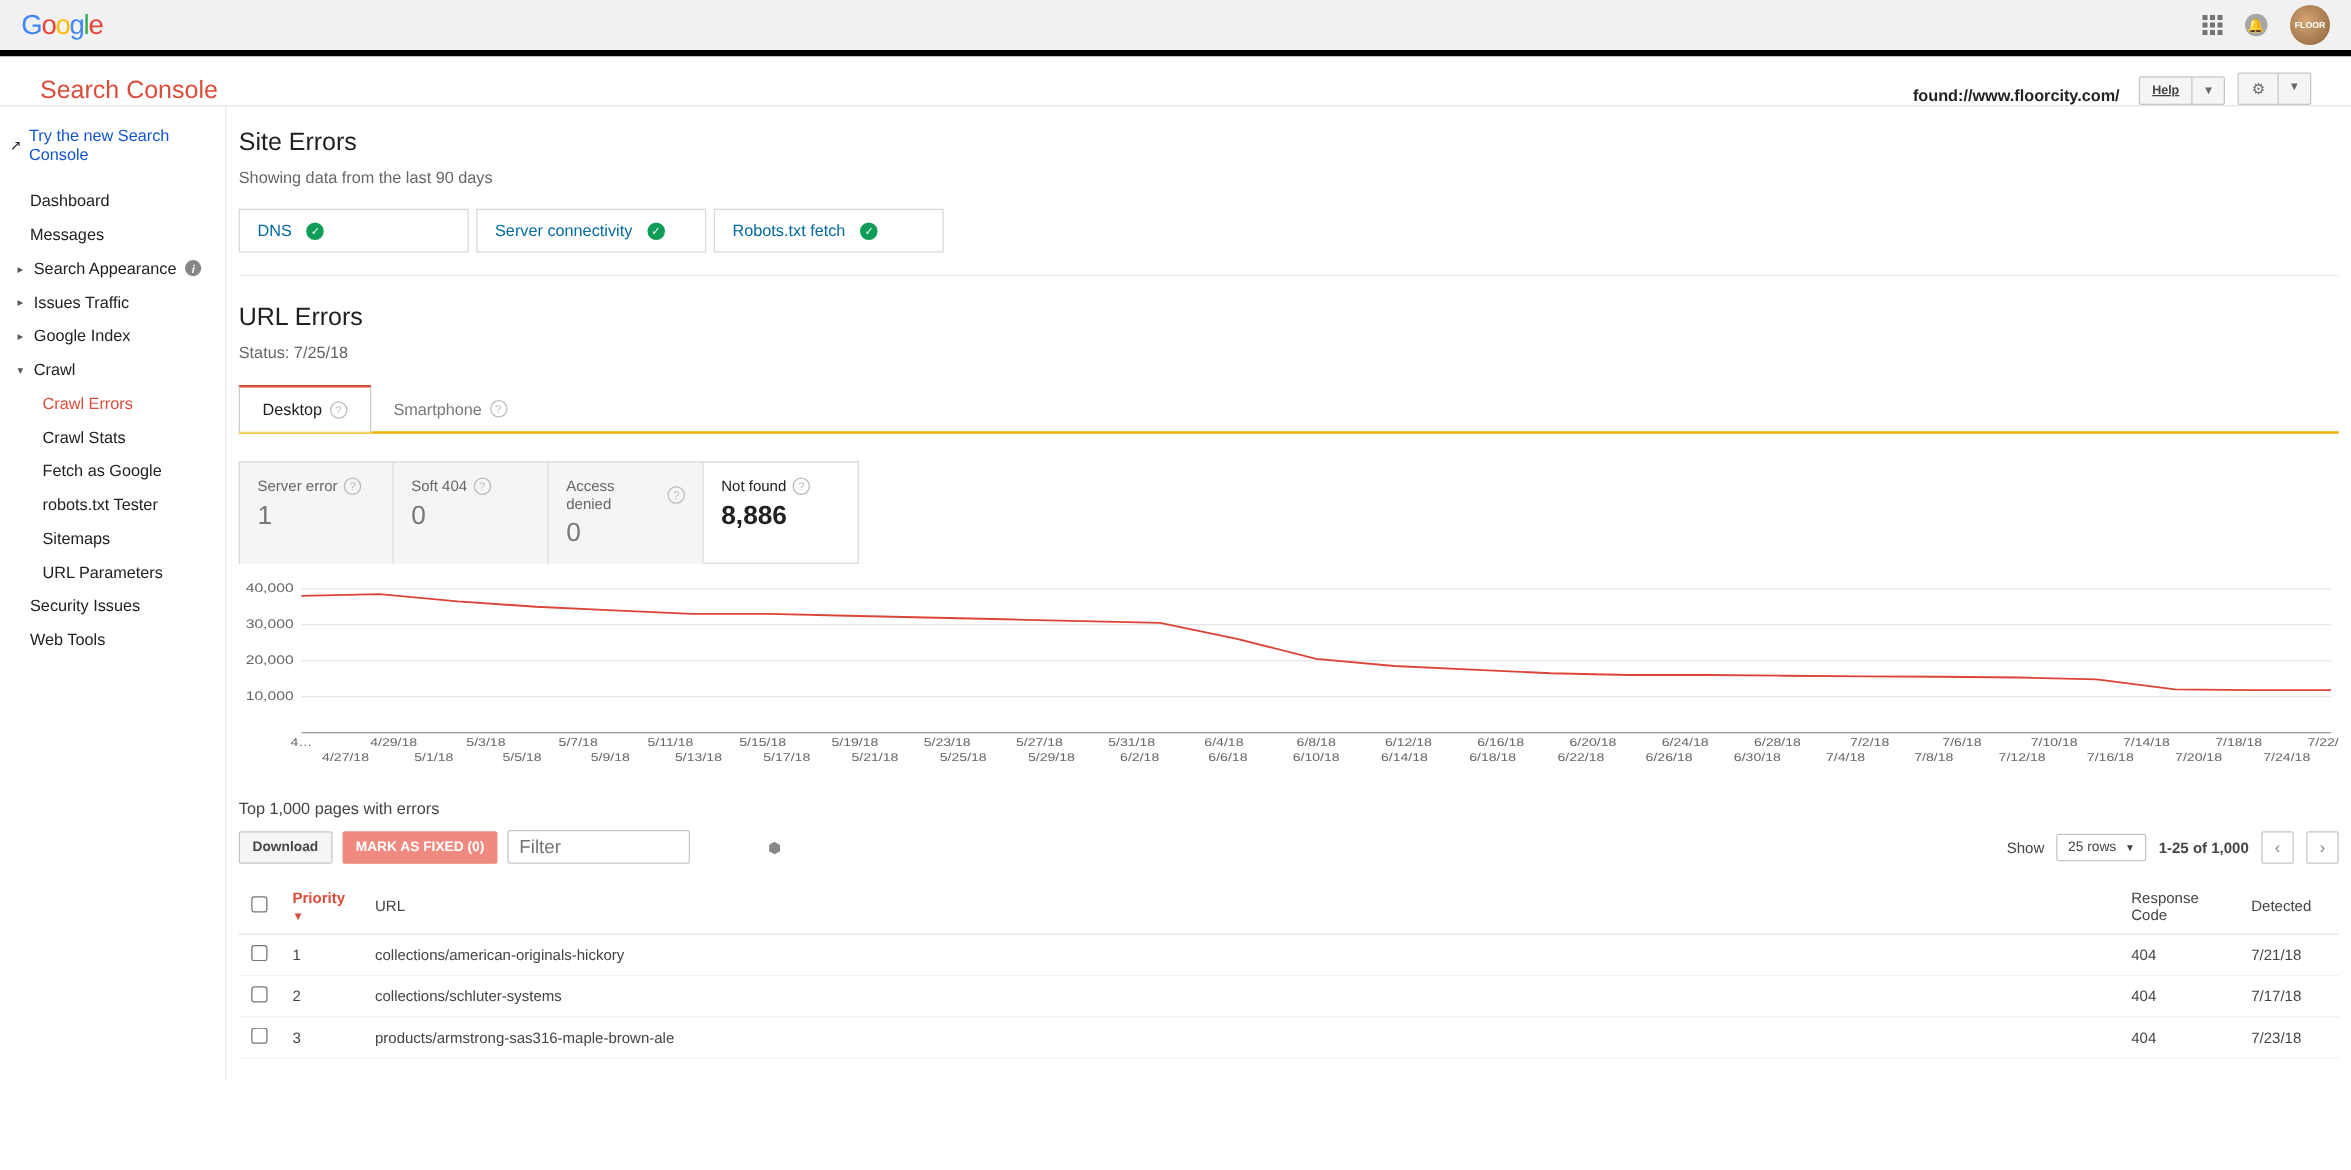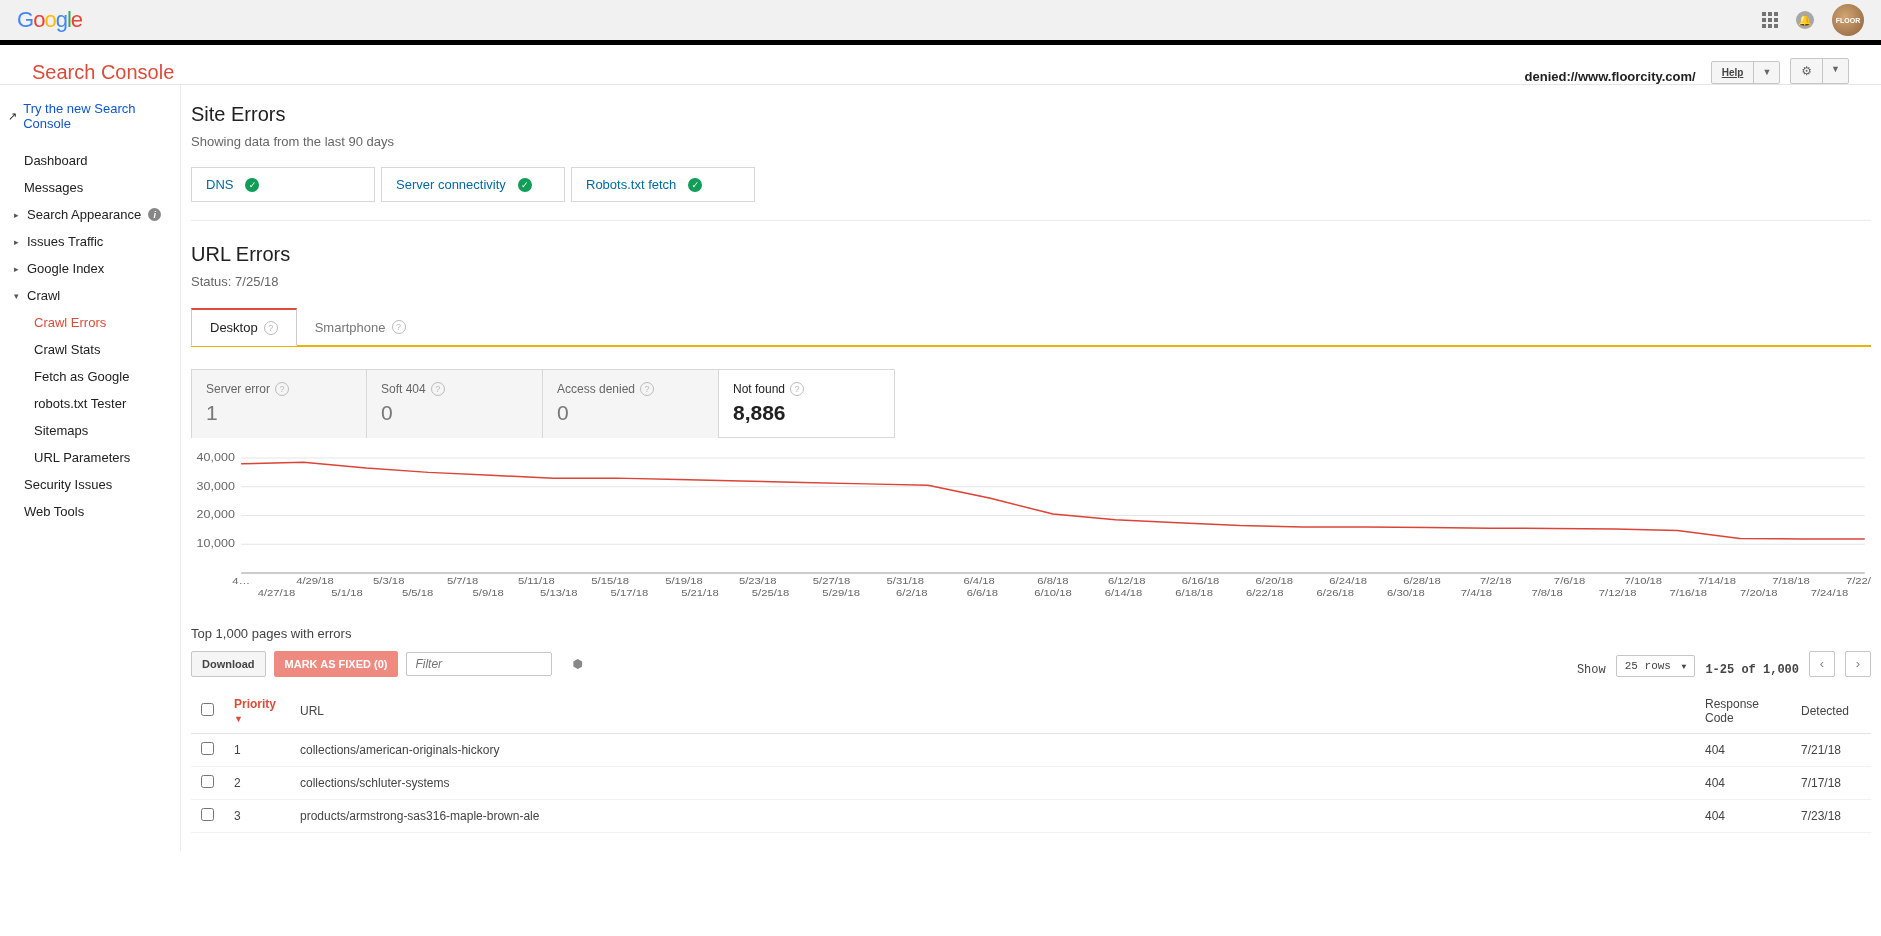--- a/index.html
+++ b/index.html
@@ -59,42 +59,42 @@
 .divider { border-top: 1px solid #ebebeb; margin: 10px 0 22px 0; }
 
 
 .tabs { display: flex; border-bottom: 2px solid #eab308; margin-bottom: 22px; }
 .tab { padding: 10px 18px; color: #777; cursor: pointer; display: flex; align-items: center; gap: 6px; position: relative; top: 1px; }
 .tab.active { color: #212121; border: 1px solid #ccc; border-top: 2px solid #dd4b39; border-bottom: 1px solid #fff; }
 .qmark { width: 14px; height: 14px; border-radius: 50%; border: 1px solid #bbb; color: #bbb; display: inline-flex; align-items: center; justify-content: center; font-size: 9px; }
 
 
 .metric-row { display: flex; }
-.metric-card { width: 176px; padding: 12px 14px; border: 1px solid #d8d8d8; border-left: none; cursor: pointer; }
+.metric-card { width: 124px; padding: 12px 14px; border: 1px solid #d8d8d8; border-left: none; cursor: pointer; }
 .metric-card:first-child { border-left: 1px solid #d8d8d8; }
 .metric-card.inactive { background: #f5f5f5; border-bottom: none; }
 .metric-card.active { background: #fff; position: relative; }
 .metric-card .mlabel { font-size: 12px; color: #666; display: flex; align-items: center; gap: 5px; margin-bottom: 5px; }
 .metric-card .mvalue { font-size: 21px; color: #777; }
 .metric-card.active .mvalue { color: #212121; font-weight: 700; }
 .metric-card.active .mlabel { color: #212121; }
 
 
 .chart-wrap { margin-top: 15px; }
 .chart { width: 100%; height: 148px; }
 
 
 .table-title { font-size: 13px; color: #444; margin-top: 22px; }
 .table-toolbar { display: flex; align-items: center; gap: 8px; margin-top: 10px; }
 .btn { border: 1px solid #c6c6c6; background: #f5f5f5; padding: 6px 10px; font-size: 11px; font-weight: 700; color: #444; cursor: pointer; border-radius: 2px; }
 .btn.red { background: #ef8a80; border-color: #ef8a80; color: #fff; }
 .filter-box { border: 1px solid #c6c6c6; border-radius: 2px; display: flex; align-items: center; width: 146px; padding: 4px 8px; color: #999; font-size: 12px; }
-.filter-box input { border: none; outline: none; flex: 1; font-size: 12px; background: transparent; font-style: italic; }
+.filter-box input { border: none; outline: none; flex: 1; font-size: 15px; background: transparent; }
 .funnel { margin-left: auto; color: #888; font-size: 12px; }
-.pager { margin-left: auto; display: flex; align-items: flex-end; gap: 10px; font-family: Liberation Mono, monospace; }
+.pager { margin-left: auto; display: flex; align-items: center; gap: 10px; }
 .pager .lbl { font-size: 12px; color: #444; }
 .rows-sel { border: 1px solid #c6c6c6; border-radius: 2px; padding: 4px 8px; font-size: 11px; color: #444; cursor: pointer; }
 .page-range { font-size: 12px; font-weight: 700; color: #444; }
 .nav-btn { border: 1px solid #c6c6c6; border-radius: 2px; width: 26px; height: 26px; display: flex; align-items: center; justify-content: center; color: #888; cursor: pointer; }
 
 
 table.data { width: 100%; border-collapse: collapse; margin-top: 12px; }
 table.data th { text-align: left; font-weight: 400; font-size: 12px; color: #444; padding: 8px 10px; border-bottom: 1px solid #e5e5e5; }
 table.data th.active { color: #dd4b39; font-weight: 700; }
 table.data th.active .sortarr { color: #dd4b39; font-size: 9px; }
@@ -124,21 +124,21 @@
         <span></span>
         <span></span>
     </div>
     <div class="bell-icon">🔔</div>
     <div class="avatar">FLOOR</div>
   </div>
 </div>
 
 <div class="secondbar">
   <div class="app-title">Search Console</div>
-  <div class="property">denied://www.floorcity.com/</div>
+  <div class="property">found://www.floorcity.com/</div>
   <div class="help-btn">
     <span class="txt">Help</span>
     <span class="arr">▼</span>
   </div>
   <div class="gear-btn">
     <span class="gear">⚙</span>
     <span class="arr">▼</span>
   </div>
 </div>
 

